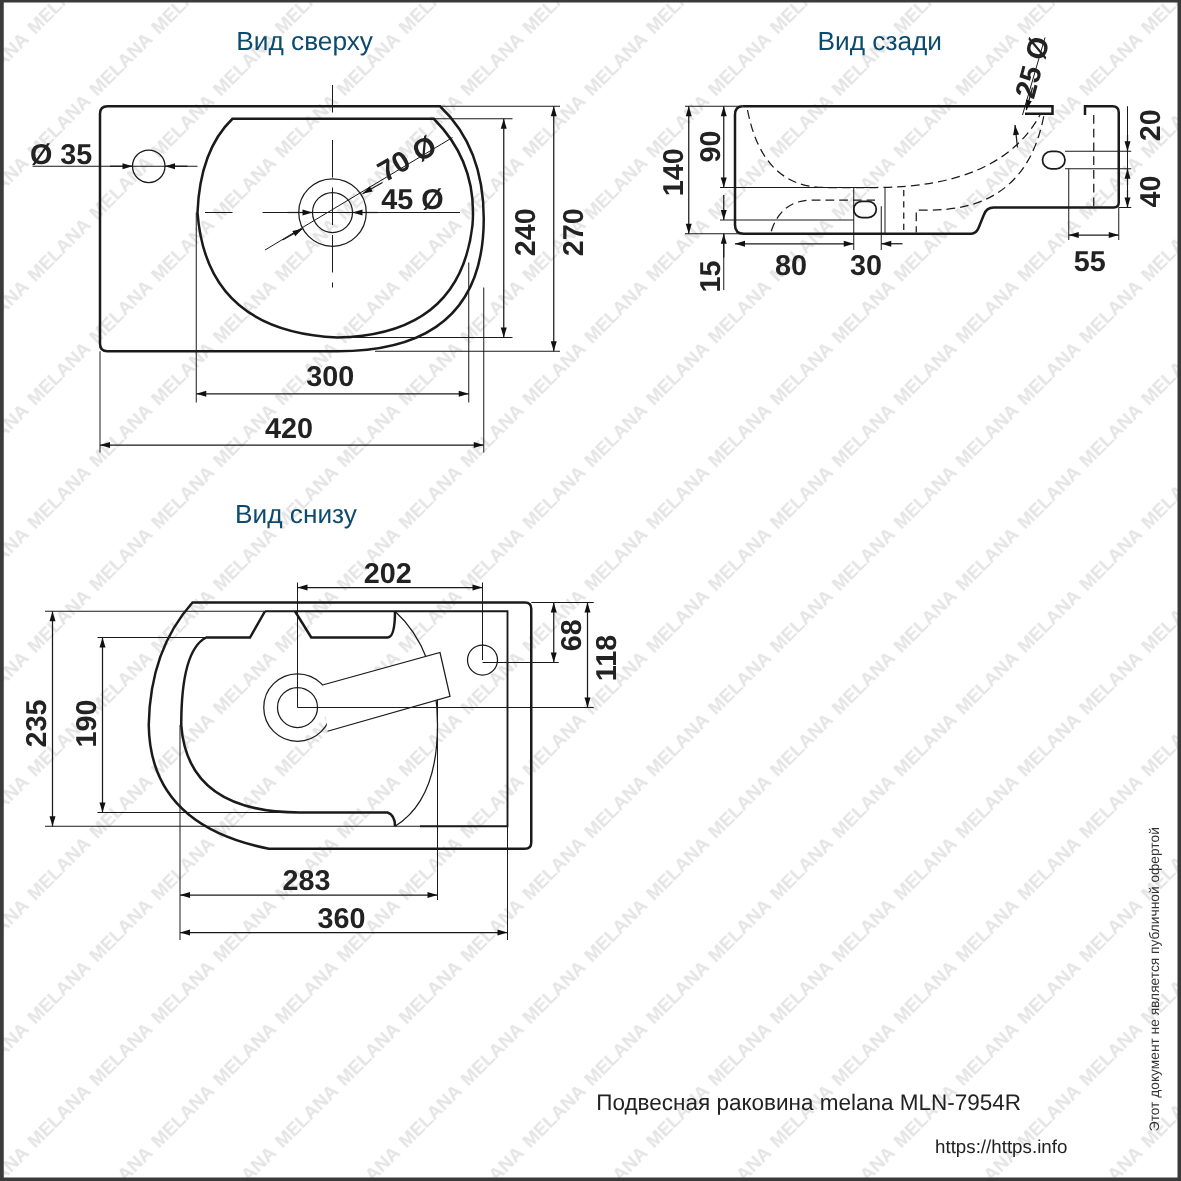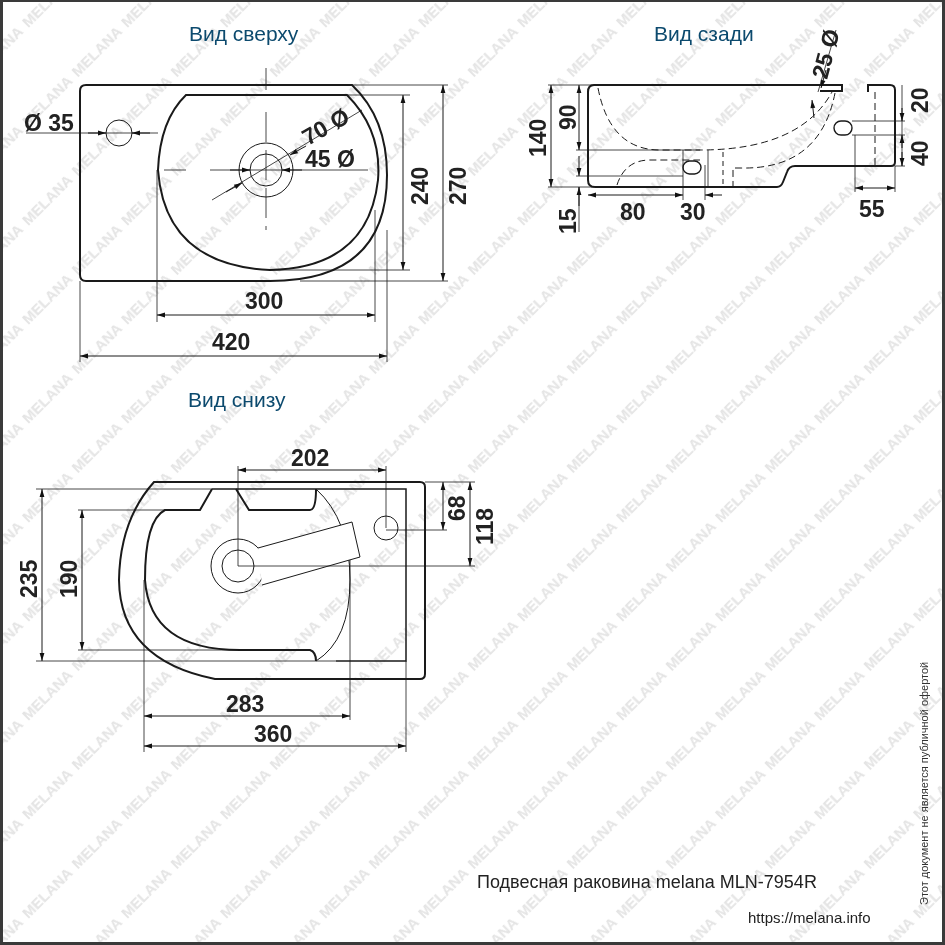--- a/index.html
+++ b/index.html
@@ -180,19 +180,19 @@
   <text class="dim" x="465" y="521" transform="rotate(-90 465 521)">68</text>
   <text class="dim" x="493" y="545" transform="rotate(-90 493 545)">118</text>
   <text class="dim" x="37" y="598" transform="rotate(-90 37 598)">235</text>
   <text class="dim" x="77" y="598" transform="rotate(-90 77 598)">190</text>
   <text class="dim" x="226" y="712">283</text>
   <text class="dim" x="254" y="742">360</text>
 </svg>
 
 <div class="view-title" style="left:189px; top:22px;">Вид сверху</div>
 <div class="view-title" style="left:654px; top:22px;">Вид сзади</div>
-<div class="view-title" style="left:188px; top:388px;">Вид снизу</div>
+<div class="view-title" style="left:188px; top:400px;">Вид снизу</div>
 
 <div class="product-title">Подвесная раковина melana MLN-7954R</div>
-<a class="site-link">https://melana.info</a>
+<a class="site-link">https://https.info</a>
 <div class="disclaimer">Этот документ не является публичной офертой</div>
 
 <div class="frame"></div>
 
 </body></html>

